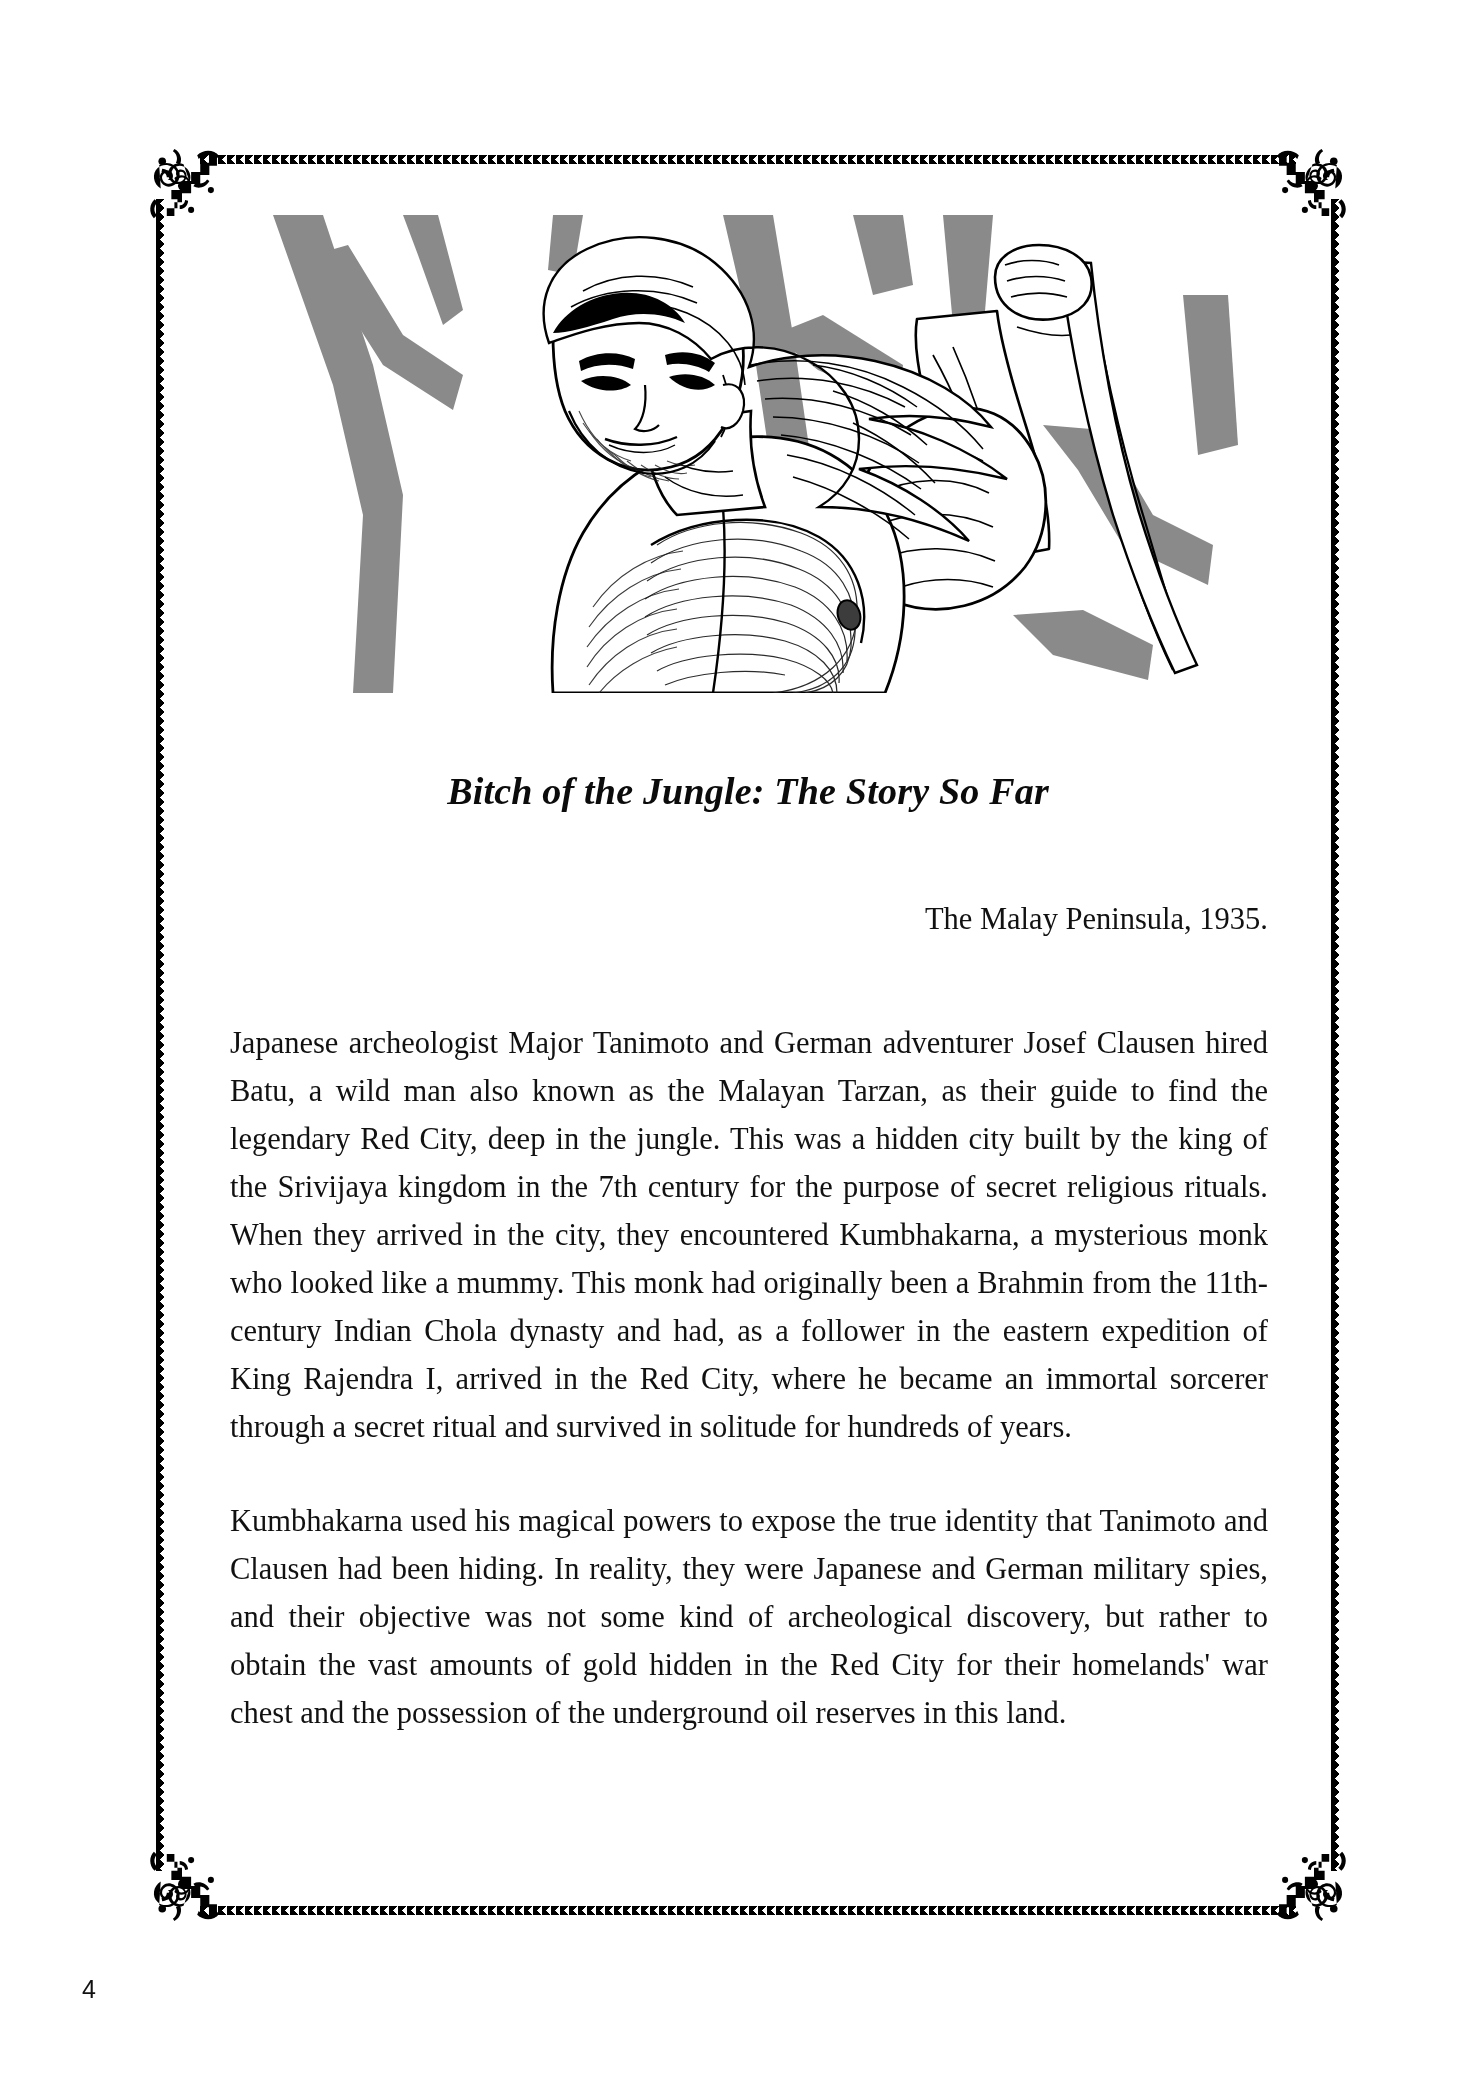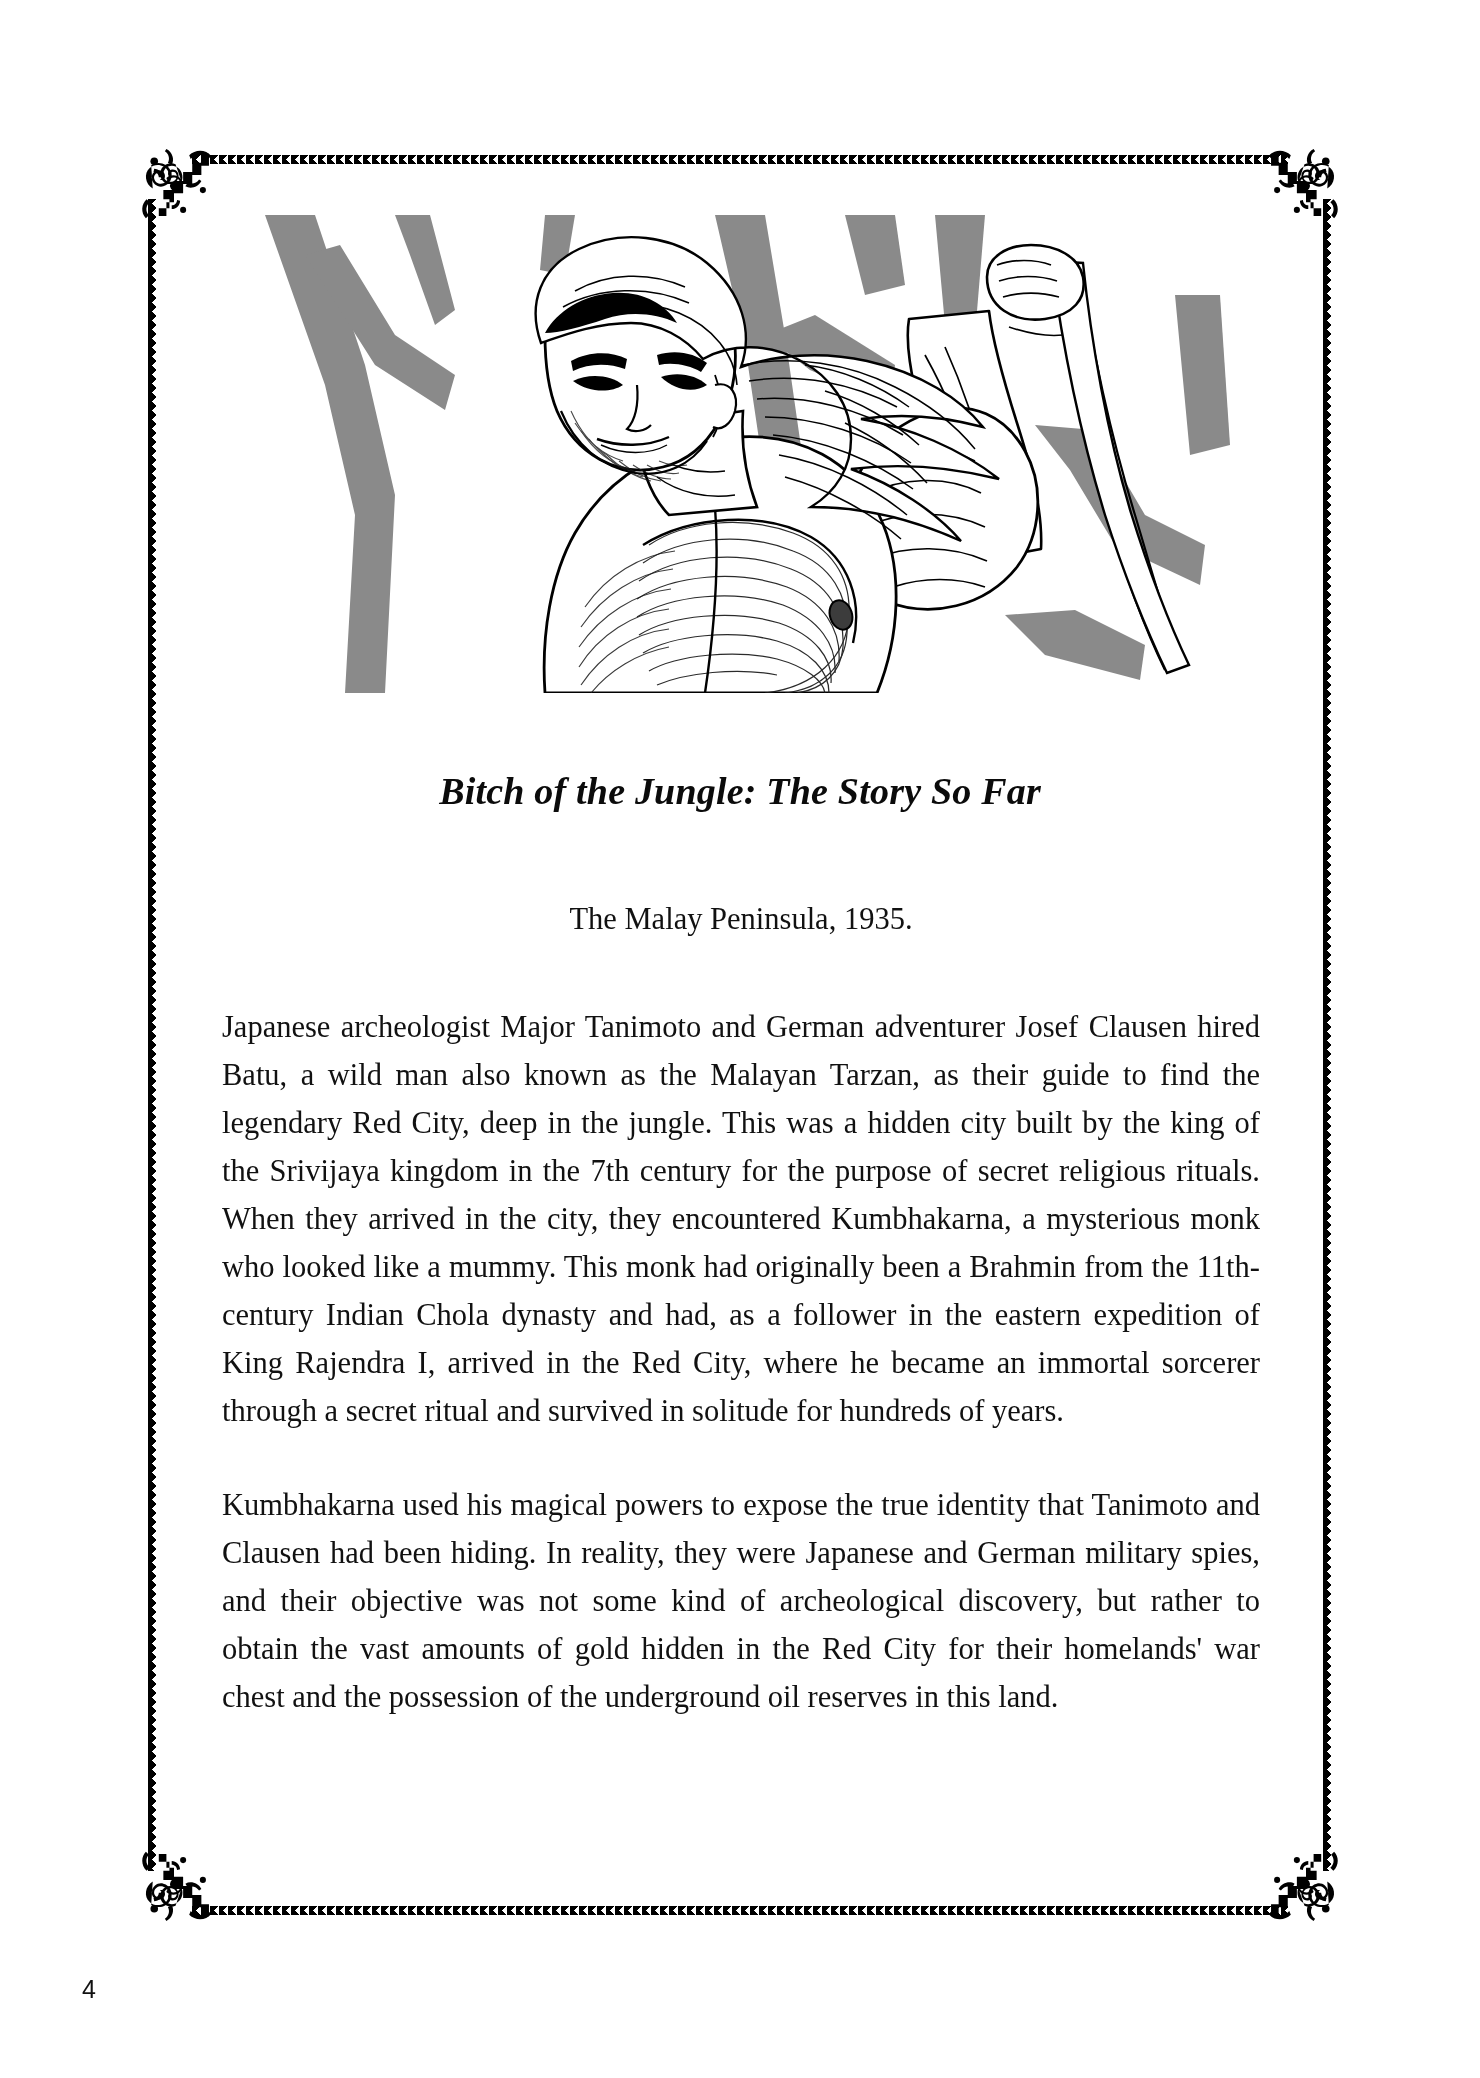--- a/index.html
+++ b/index.html
@@ -12,21 +12,21 @@
     width: 1480px;
     height: 2078px;
     background: #ffffff;
     font-family: "Liberation Serif", "DejaVu Serif", serif;
     overflow: hidden;
   }
 
   
   .frame {
     position: absolute;
-    left: 148px;
+    left: 156px;
     top: 155px;
     width: 1184px;
     height: 1760px;
   }
   .frame-edge {
     position: absolute;
     background-repeat: repeat;
   }
   .frame-top, .frame-bottom {
     left: 44px;
@@ -102,22 +102,22 @@
   }
   .body-text p {
     font-size: 30.5px;
     line-height: 48px;
     text-align: justify;
     text-justify: inter-word;
     margin: 0 0 46px 0;
     font-family: "Liberation Serif", "DejaVu Serif", serif;
   }
   .body-text p.lead {
-    text-align: center;
-    margin-bottom: 60px;
+    text-align: right;
+    margin-bottom: 76px;
   }
   .body-text p:last-child { margin-bottom: 0; margin-top: 27px; }
 
   
   .page-number {
     position: absolute;
     left: 82px;
     top: 1975px;
     font-family: "Liberation Sans", "DejaVu Sans", sans-serif;
     font-size: 25px;

